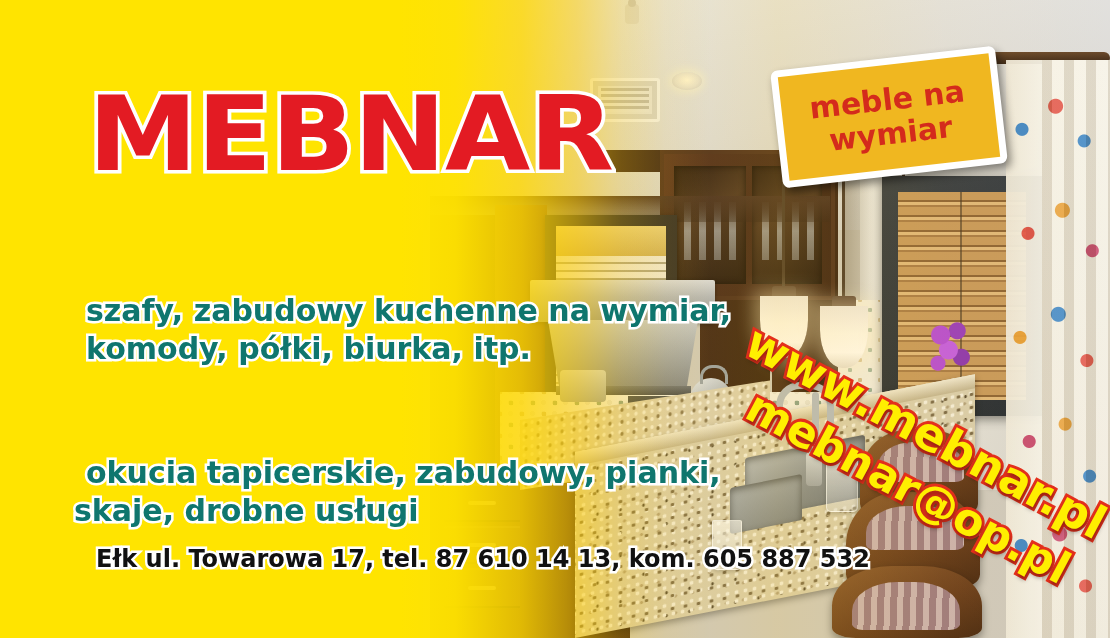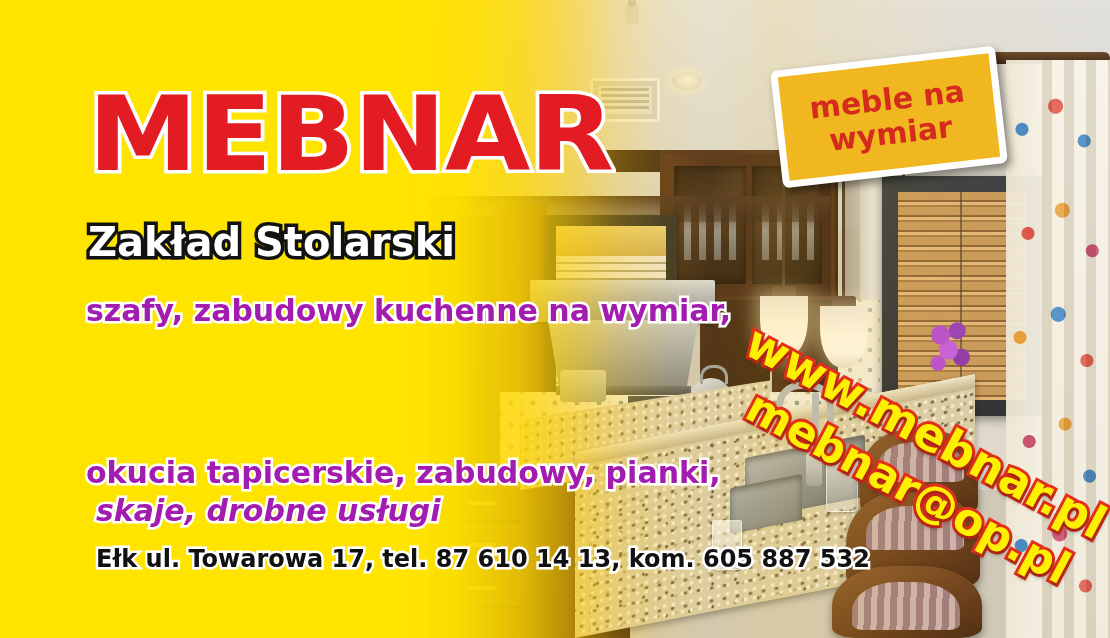--- a/index.html
+++ b/index.html
@@ -289,29 +289,29 @@
     paint-order:stroke fill;
     white-space:nowrap;
   }
   #h-zaklad{left:88px;top:222px;}
   #h-sklep{left:88px;top:396px;}
 
   .red-line{
     position:absolute;
     font-family:"DejaVu Sans", sans-serif;
     font-weight:bold;font-size:30px;line-height:1;
-    color:#a21caf;
+    color:#0f766e;
     -webkit-text-stroke:5px #ffffff;
     paint-order:stroke fill;
     white-space:nowrap;
   }
   #r1{left:86px;top:296px;}
   #r2{left:86px;top:334px;}
   #r3{left:86px;top:458px;}
-  #r4{left:96px;top:496px;font-style:italic;}
+  #r4{left:74px;top:496px;}
 
   #addr{
     position:absolute;left:96px;top:546px;
     font-family:"DejaVu Sans", sans-serif;
     font-weight:bold;font-size:25px;line-height:1;
     color:#111111;
     -webkit-text-stroke:5px #ffffff;
     paint-order:stroke fill;
     transform:scaleX(.96);transform-origin:left top;
     white-space:nowrap;
@@ -463,23 +463,23 @@
     <div class="stool-seat" style="left:852px;top:582px;width:108px;height:48px;"></div>
   </div>
 
   <div id="yellow-left"></div>
   <div id="warm-tint"></div>
 
   <div id="text-layer">
 
     <div class="logo">MEBNAR</div>
 
-    <div class="h-sub" id="h-zaklad">Zakład Stolarski</div>
 
     <div class="red-line" id="r1">szafy, zabudowy kuchenne na wymiar,</div>
+    <div class="red-line" id="r2">komody, półki, biurka, itp.</div>
 
 
     <div class="red-line" id="r3">okucia tapicerskie, zabudowy, pianki,</div>
     <div class="red-line" id="r4">skaje, drobne usługi</div>
 
     <div id="addr">Ełk ul. Towarowa 17, tel. 87 610 14 13, kom. 605 887 532</div>
 
     <div id="badge">
       <div class="badge-line">meble na</div>
       <div class="badge-line">wymiar</div>

